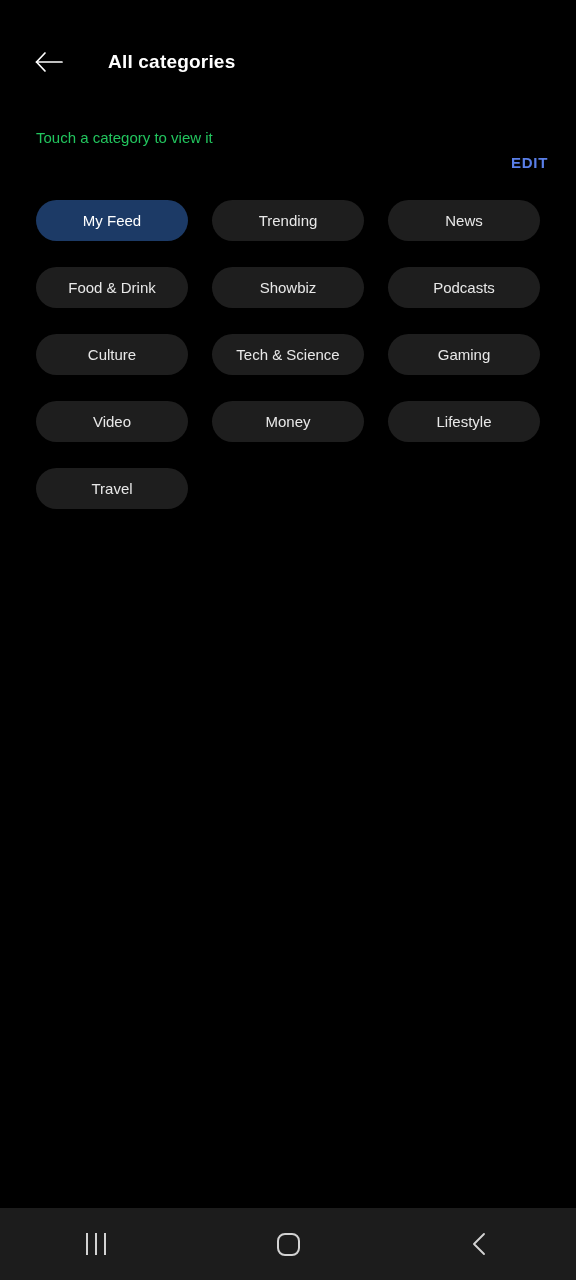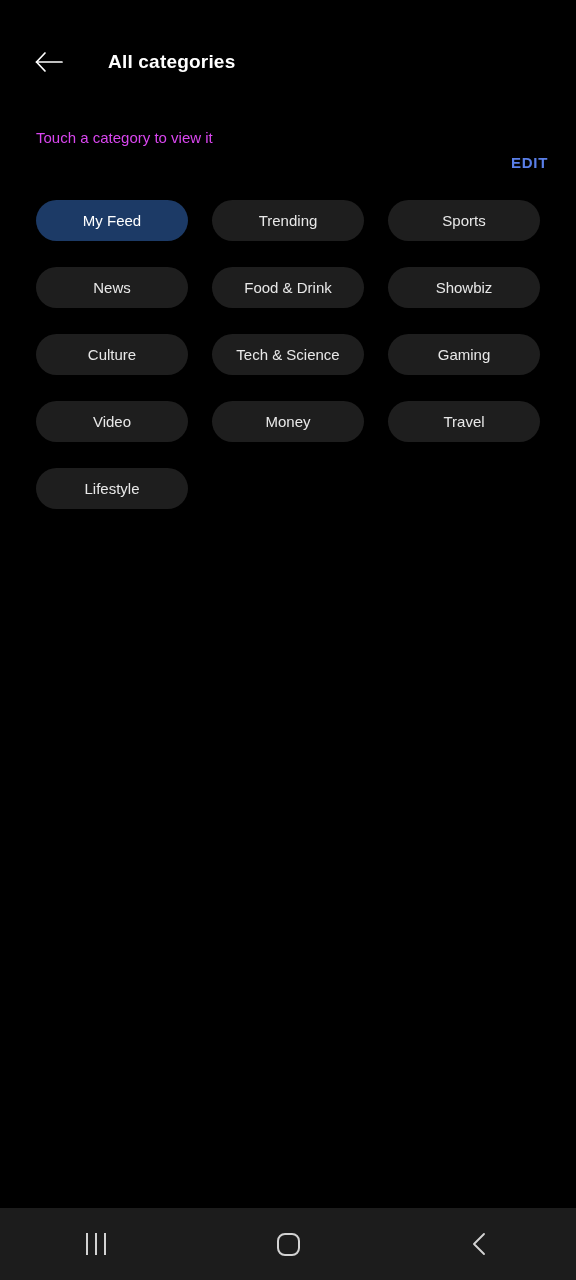--- a/index.html
+++ b/index.html
@@ -65,21 +65,21 @@
     font-size: 23px;
     font-weight: normal;
     color: #f2f2f2;
     line-height: 30px;
     letter-spacing: 0.1px;
   }
 
   .section-sub {
     margin-top: 4px;
     font-size: 15px;
-    color: #d946ef;
+    color: #22c55e;
     line-height: 20px;
   }
 
   .edit-link {
     margin-top: 28px;
     font-size: 15px;
     font-weight: bold;
     letter-spacing: 0.7px;
     color: #5a7fe8;
     cursor: pointer;
@@ -180,31 +180,31 @@
   <div class="section-head">
     <div class="section-head-text">
       <div class="section-sub">Touch a category to view it</div>
     </div>
     <div class="edit-link">EDIT</div>
   </div>
 
   <div class="chip-grid" id="chip-grid">
       <div class="chip selected">My Feed</div>
       <div class="chip">Trending</div>
-      <div class="chip">Sports</div>
       <div class="chip">News</div>
       <div class="chip">Food &amp; Drink</div>
       <div class="chip">Showbiz</div>
+      <div class="chip">Podcasts</div>
       <div class="chip">Culture</div>
       <div class="chip">Tech &amp; Science</div>
       <div class="chip">Gaming</div>
       <div class="chip">Video</div>
       <div class="chip">Money</div>
+      <div class="chip">Lifestyle</div>
       <div class="chip">Travel</div>
-      <div class="chip">Lifestyle</div>
     </div>
 
   <div class="spacer"></div>
 
   <div class="navbar">
     <div class="nav-btn">
       <span class="recents-icon">
         <i></i>
           <i></i>
           <i></i>

